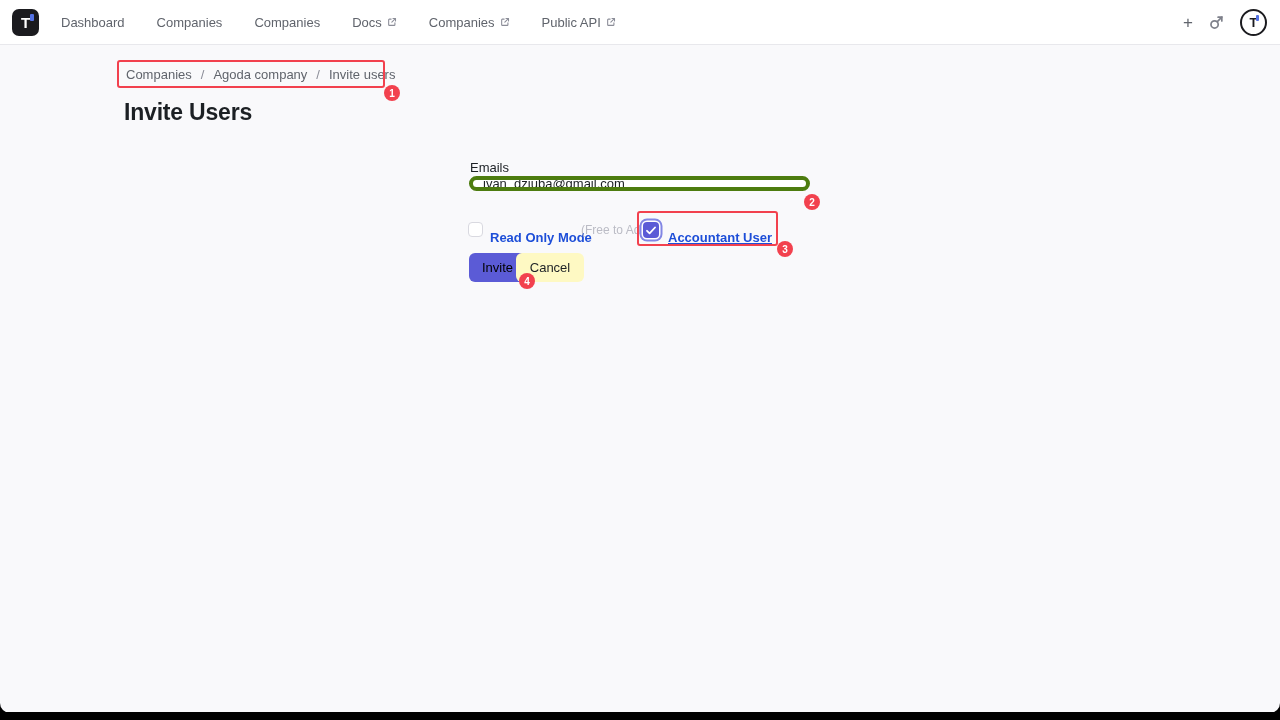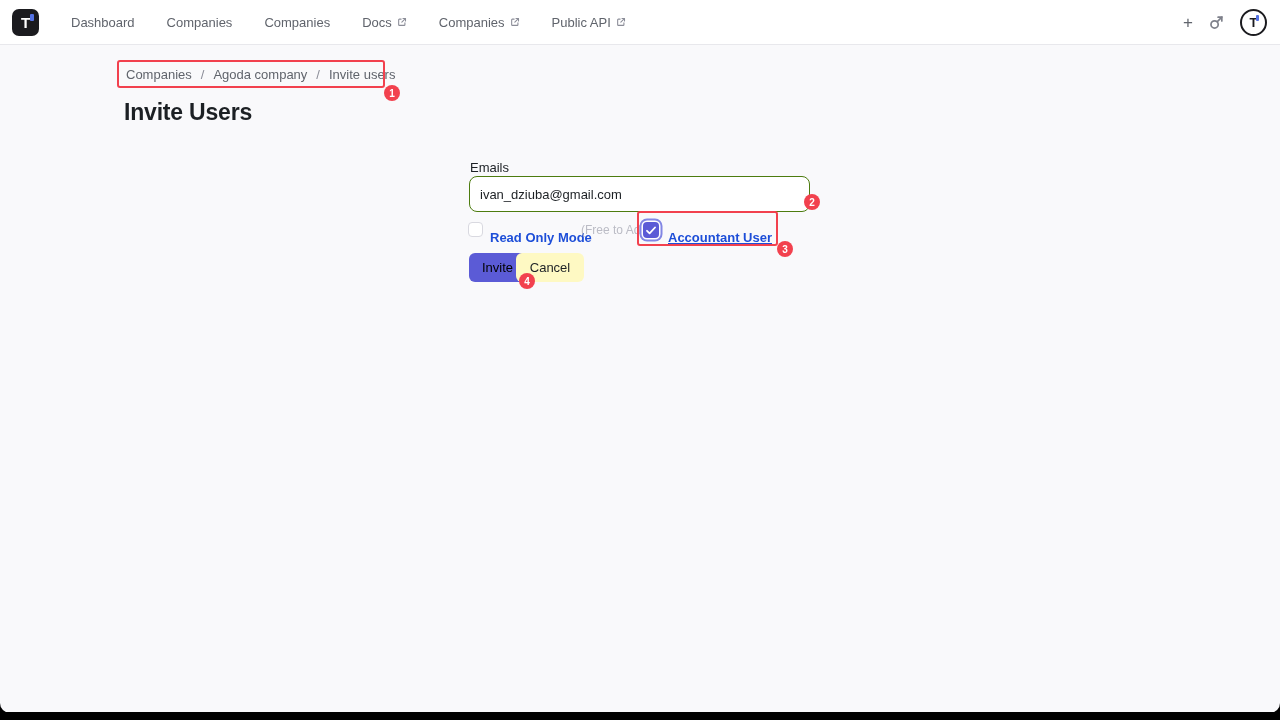--- a/index.html
+++ b/index.html
@@ -28,21 +28,21 @@
     background: #1B1B1F; border-radius: 7px;
     position: relative;
     display: flex; align-items: center; justify-content: center;
     color: #FFFFFF; font-weight: bold; font-size: 15px;
     cursor: pointer;
   }
   .logo .accent {
     position: absolute; top: 5px; right: 5px;
     width: 4px; height: 7px; background: #5472E4; border-radius: 1px;
   }
-  .nav { display: flex; align-items: center; gap: 32px; margin-left: 32px; }
+  .nav { display: flex; align-items: center; gap: 32px; margin-left: 22px; }
   .nav-item {
     font-size: 13px; color: #60646C; cursor: pointer;
     display: flex; align-items: center; gap: 5px; white-space: nowrap;
   }
   .nav-item svg { display: block; }
   .header-right {
     margin-left: auto; margin-right: 13px;
     display: flex; align-items: center; gap: 15px;
   }
   .plus-btn { font-size: 17px; color: #60646C; cursor: pointer; line-height: 1; }
@@ -71,22 +71,22 @@
     font-size: 23px; font-weight: 700; color: #1C2024;
     letter-spacing: -0.2px;
   }
   
   .field-label {
     position: absolute; left: 470px; top: 160px;
     font-size: 13px; font-weight: 500; color: #1C2024;
   }
   .email-input {
     position: absolute; left: 469px; top: 176px;
-    width: 341px; height: 36px;
-    background: #FFFFFF; border: 1px solid #4d7c0f; border-radius: 8px;
+    width: 341px; height: 15px;
+    background: #FFFFFF; border: 4px solid #4d7c0f; border-radius: 8px;
     padding: 0 10px; font-size: 13px; color: #1C2024;
     font-family: "Liberation Sans", sans-serif;
     outline: none;
   }
   .checkbox { border-radius: 4px; cursor: pointer; position: absolute; }
   .checkbox.unchecked {
     left: 468px; top: 222px; width: 15px; height: 15px;
     background: #FFFFFF; border: 1px solid #D9D9E0;
   }
   .checkbox.checked {

